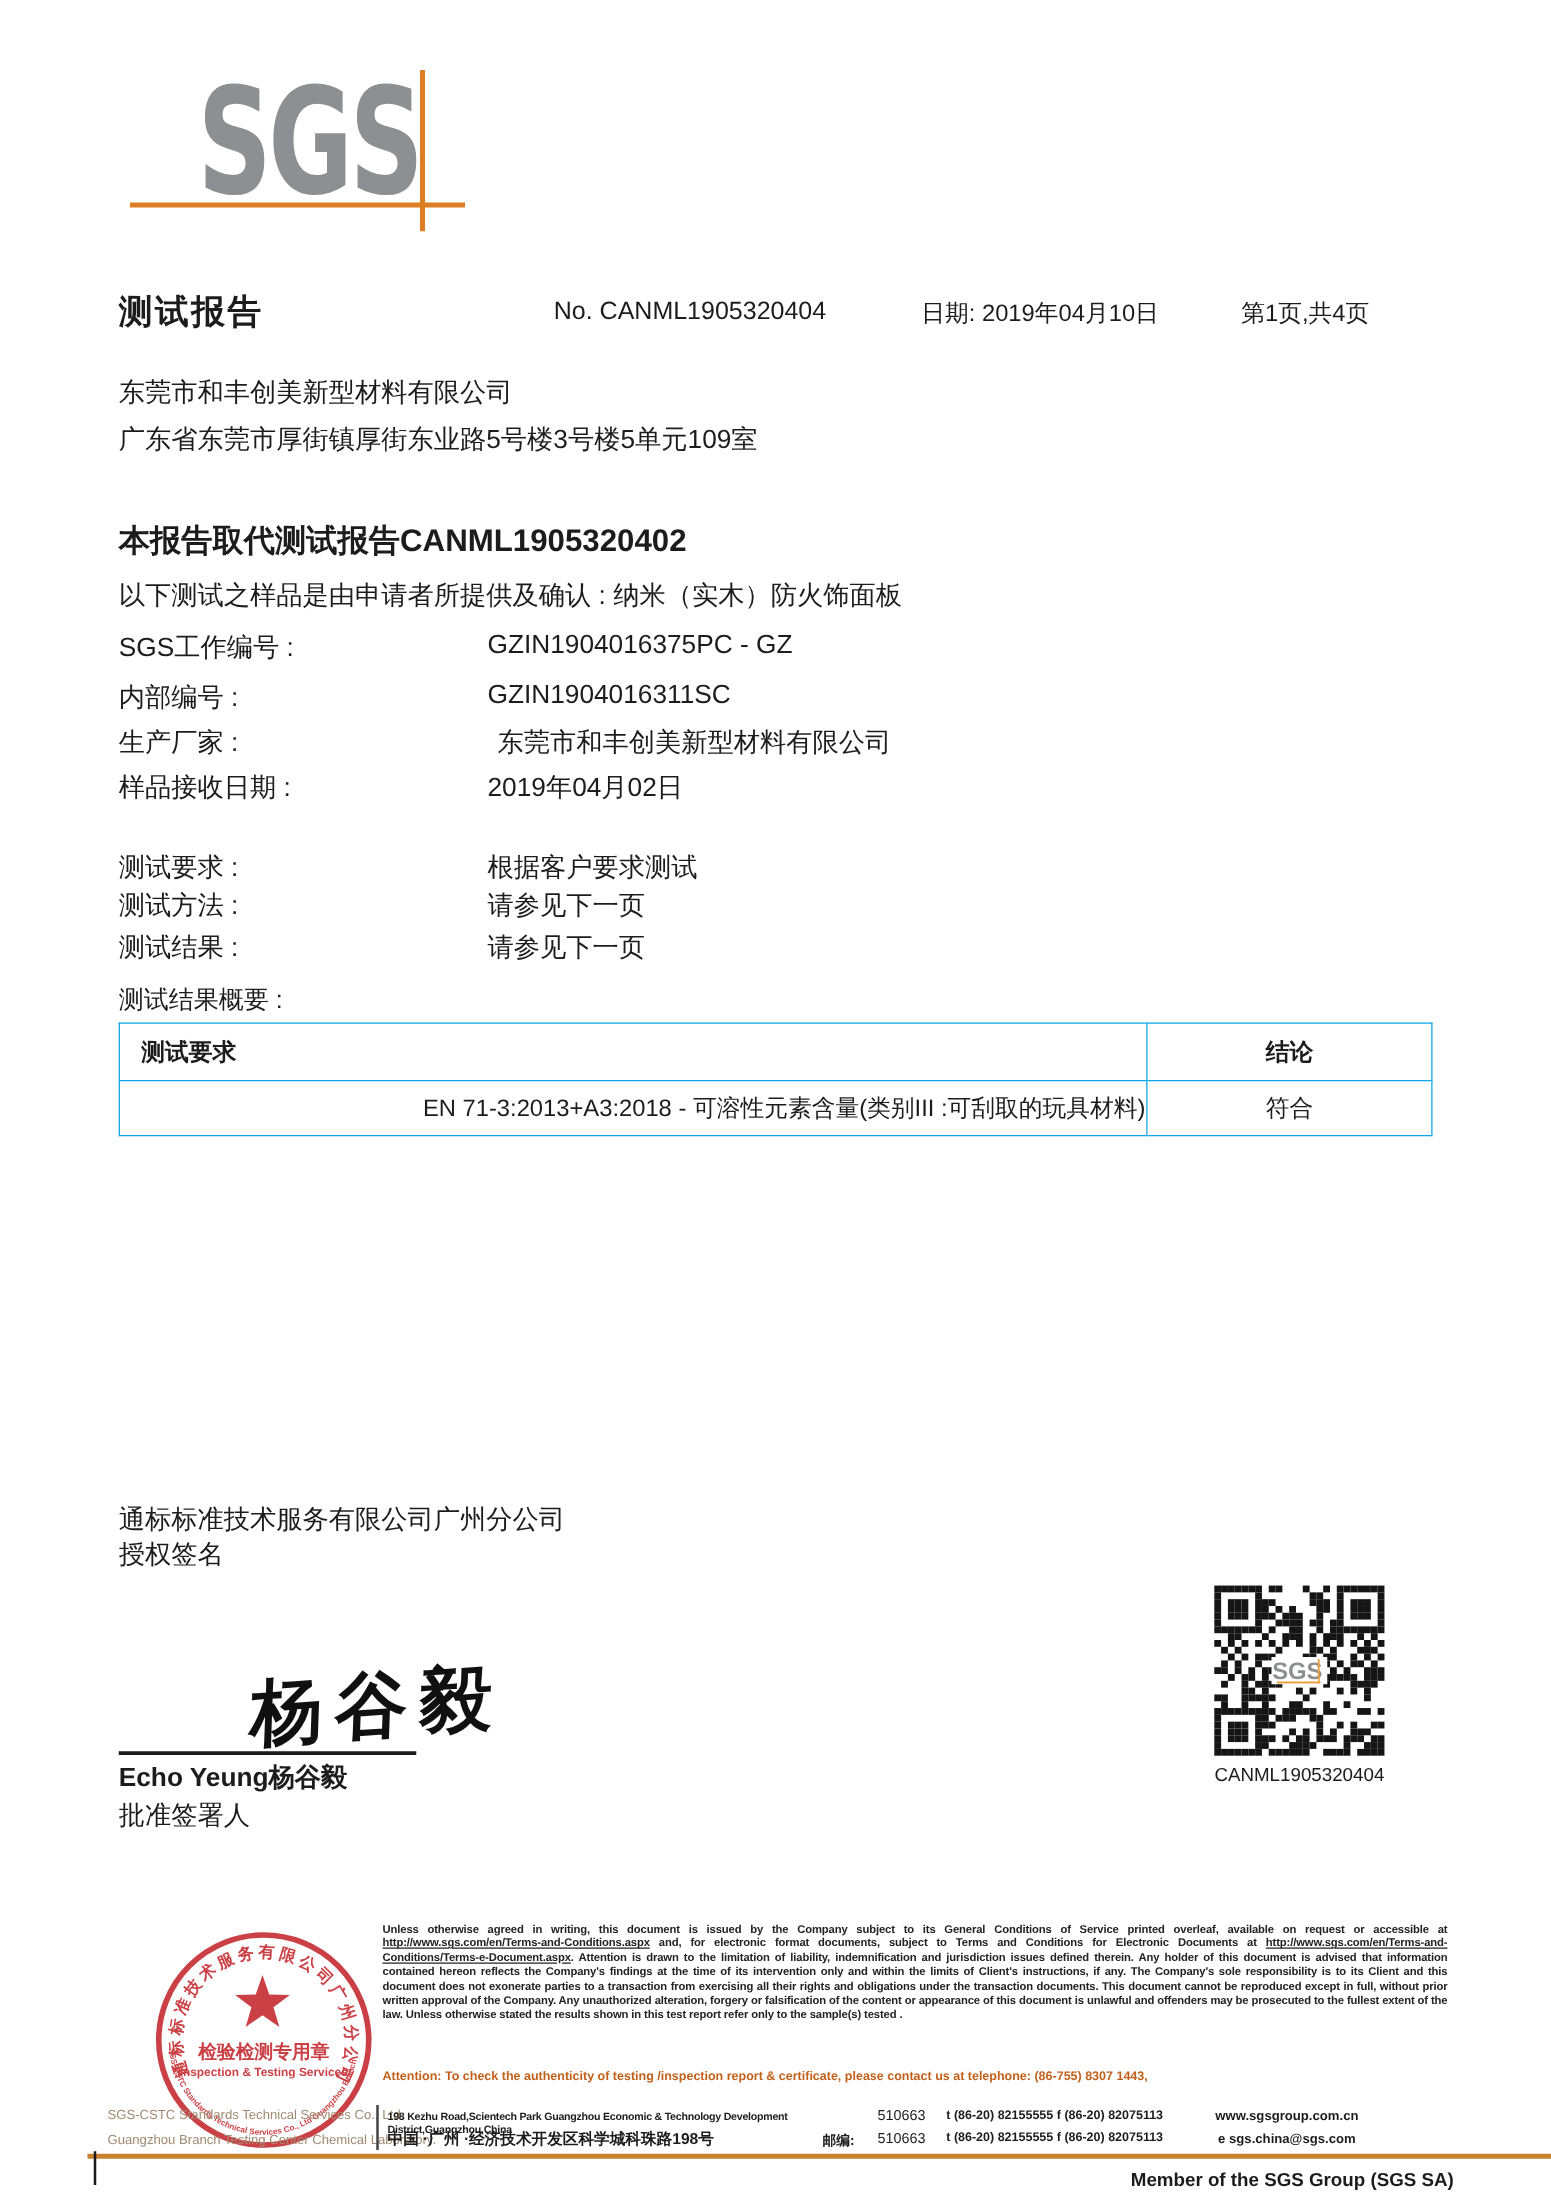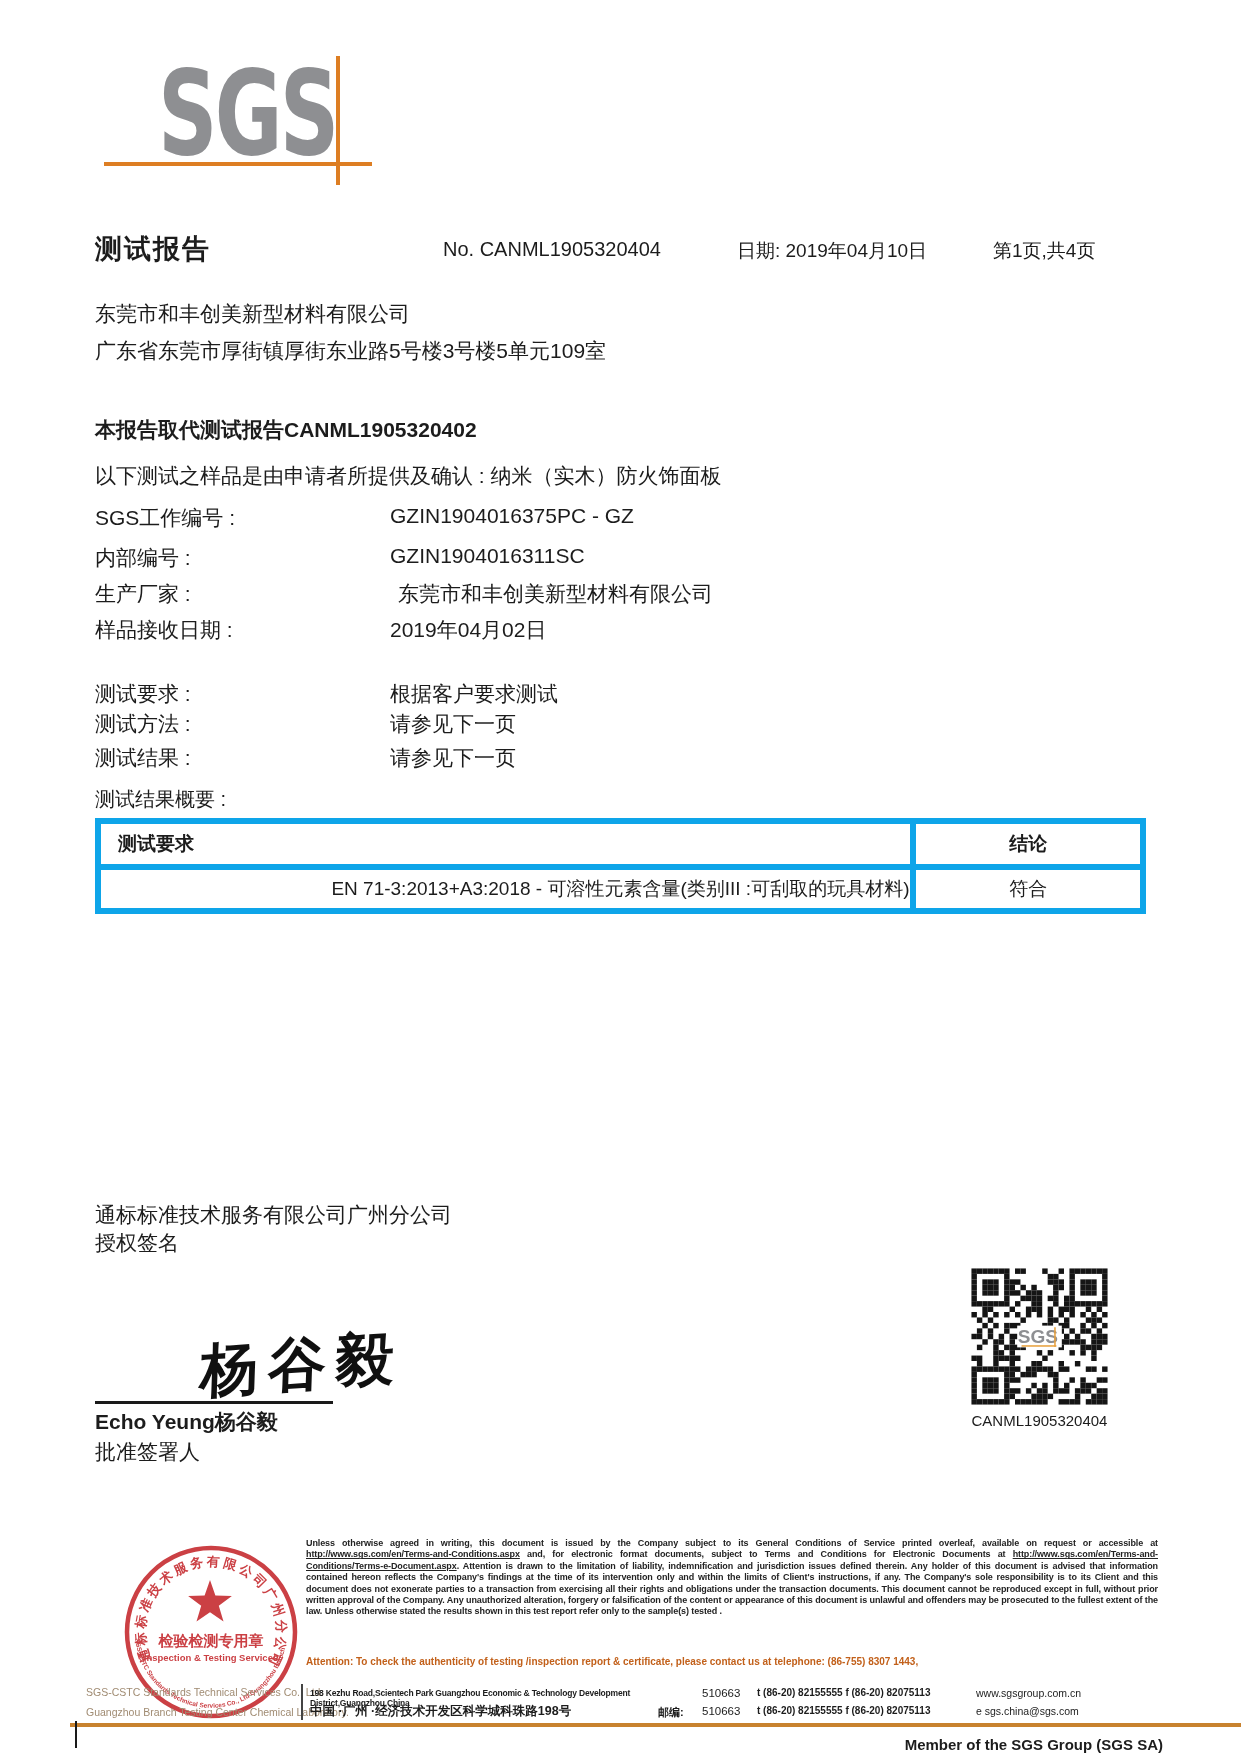--- a/index.html
+++ b/index.html
@@ -15,33 +15,33 @@
 
   
   .title{position:absolute;left:95px;top:231px;font-size:27px;font-weight:bold;letter-spacing:2px;}
   .report-no{position:absolute;left:443px;top:238px;font-size:20px;}
   .hdr-date{position:absolute;left:737px;top:238px;font-size:19px;}
   .hdr-page{position:absolute;left:993px;top:238px;font-size:19px;}
 
   .company{position:absolute;left:95px;top:300px;font-size:21px;}
   .addr{position:absolute;left:95px;top:337px;font-size:21px;}
 
-  .replace{position:absolute;left:95px;top:416px;font-size:21px;font-weight:bold;}
+  .replace{position:absolute;left:95px;top:416px;font-size:25px;font-weight:bold;}
   .sample{position:absolute;left:95px;top:462px;font-size:21px;}
 
   .frow{position:absolute;left:95px;width:1060px;height:27px;font-size:21px;}
   .flabel{position:absolute;left:0;top:0;}
   .fvalue{position:absolute;left:295px;top:0;}
 
   .summary-h{position:absolute;left:95px;top:786px;font-size:20px;}
 
   
   .sumtab{position:absolute;left:95px;top:818px;width:1051px;border-collapse:collapse;
           font-size:19px;table-layout:fixed;}
-  .sumtab th,.sumtab td{border:6px solid #0ea5e9;}
+  .sumtab th,.sumtab td{border:1px solid #0ea5e9;}
   .sumtab .c1{width:747px;text-align:left;padding-left:17px;}
   .sumtab td.c1{padding-left:25px;text-align:right;}
   .sumtab .c2{width:209px;text-align:center;}
   .sumtab tr.hrow{height:46px;} .sumtab tr.drow{height:44px;}
   .sumtab th{font-weight:bold;}
 
   
   .lab-company{position:absolute;left:95px;top:1201px;font-size:21px;
                font-family:"Liberation Serif",serif;}
   .auth-label{position:absolute;left:95px;top:1229px;font-size:21px;
@@ -71,21 +71,21 @@
              font-weight:bold;line-height:11.5px;color:#c2601a;}
   .attention .u{text-decoration:underline;}
   .addr-bar{position:absolute;left:301px;top:1684px;width:2px;height:36px;background:#444;}
   .addr-row{position:absolute;left:0;top:0;width:1241px;height:16px;}
   .r1{top:1685px;} .r2{top:1703px;}
   .addr-en{position:absolute;left:310px;top:3px;font-size:8.5px;font-weight:600;letter-spacing:-0.2px;width:390px;}
   .addr-cn{position:absolute;left:310px;top:0;font-size:12.5px;font-weight:bold;}
   .pc-label{position:absolute;left:658px;top:2px;font-size:11px;font-weight:bold;}
   .pc{position:absolute;left:702px;top:2px;font-size:11.5px;}
   .tel{position:absolute;left:757px;top:2px;font-size:10px;font-weight:600;}
-  .webcol{position:absolute;left:976px;top:2px;width:203px;text-align:left;font-size:10.5px;font-weight:400;}
+  .webcol{position:absolute;left:928px;top:2px;width:203px;text-align:center;font-size:10.5px;font-weight:700;}
   .orange-rule{position:absolute;left:70px;top:1723px;width:1171px;height:3.5px;background:#c8822e;}
   .reg-mark{position:absolute;left:75px;top:1721px;width:2px;height:27px;background:#1a1a1a;}
   .member{position:absolute;left:893px;top:1736px;width:270px;text-align:right;
           font-size:15px;font-weight:bold;}
 </style>
 </head>
 <body>
 
 <div class="page">
 

